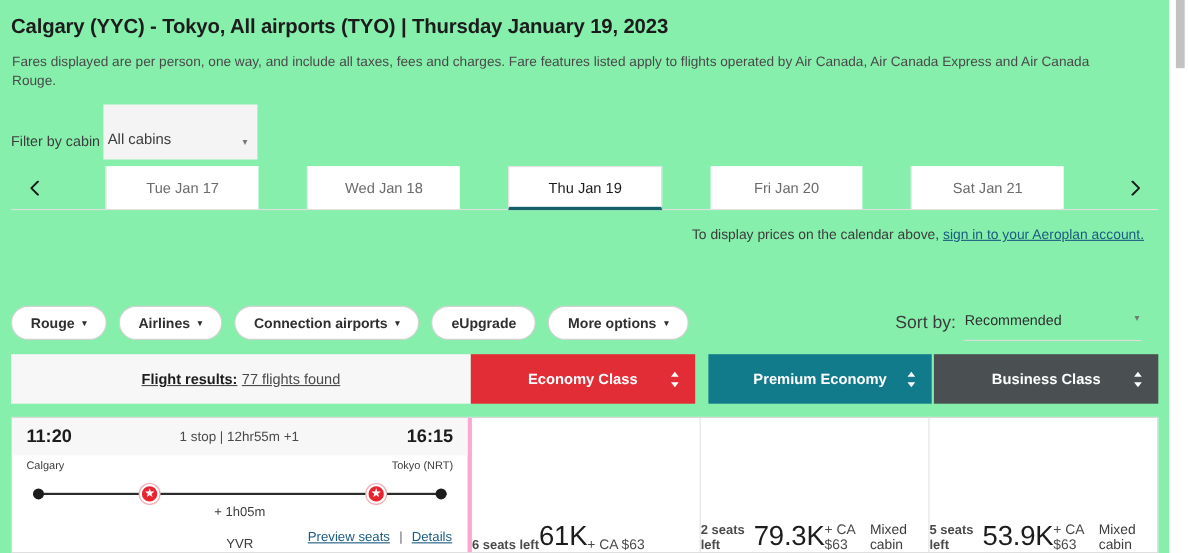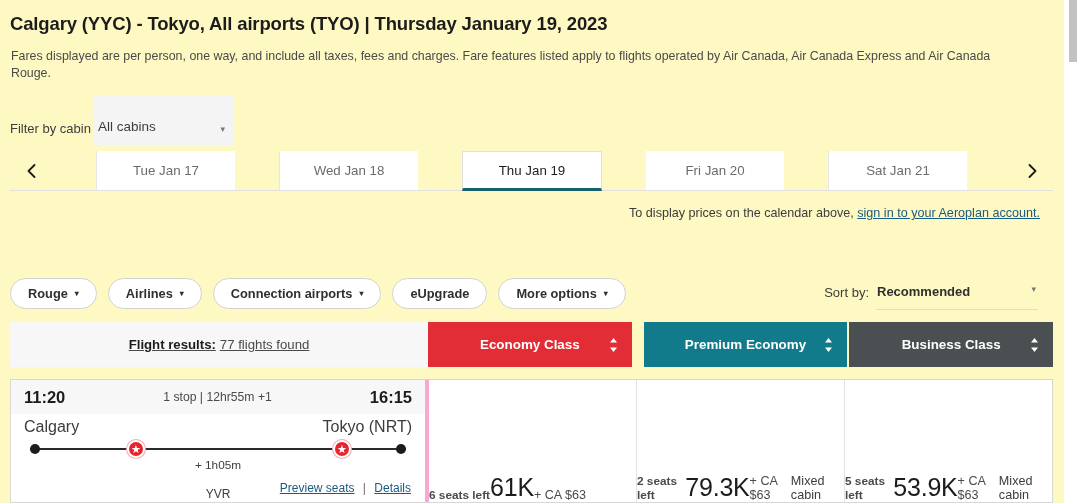--- a/index.html
+++ b/index.html
@@ -10,21 +10,21 @@
     overflow: hidden;
     background: #ffffff;
     font-family: "Liberation Sans", sans-serif;
     color: #2f2f2f;
   }
 
   #page {
     position: relative;
     width: 1080px;
     height: 503px;
-    background: #fef9c3;
+    background: #86efac;
   }
 
   
   .scrollbar-track {
     position: absolute;
     top: 0; right: 0;
     width: 17px; height: 503px;
     background: #ffffff;
     border-left: 1px solid #f2f2f2;
   }
@@ -172,32 +172,32 @@
     line-height: 1;
   }
 
   
   .sort-wrap {
     position: absolute;
     top: 282px; right: 24px;
     display: flex; align-items: flex-start;
   }
   .sort-label {
-    font-size: 13px; color: #3c3c3c;
+    font-size: 16px; color: #3c3c3c;
     padding-top: 3px;
   }
   .sort-select {
     position: relative;
     margin-left: 7px;
     width: 162px;
     border-bottom: 1px solid #dcdcdc;
     padding-bottom: 9px;
   }
   .sort-value {
-    font-size: 13px; font-weight: bold; color: #2f2f2f;
+    font-size: 13px; font-weight: normal; color: #2f2f2f;
     padding-left: 1px;
   }
   .sort-select .caret {
     position: absolute; right: 2px; top: 3px;
     font-size: 9px; color: #777; line-height: 1;
   }
 
   
   .results-bar {
     position: absolute;
@@ -262,21 +262,21 @@
     flex: 1;
     text-align: center;
     font-size: 12.2px;
     color: #4a4a4a;
   }
   .cities-row {
     position: absolute;
     top: 38px; left: 0; right: 0;
     display: flex; justify-content: space-between;
     padding: 0 13px;
-    font-size: 16px; color: #3c3c3c;
+    font-size: 10px; color: #3c3c3c;
   }
   .route-line {
     position: absolute;
     top: 62px; left: 19px; right: 19px;
     height: 14px;
   }
   .route-line .bar {
     position: absolute;
     top: 6px; left: 0; right: 0;
     height: 2px; background: #2b2b2b;

